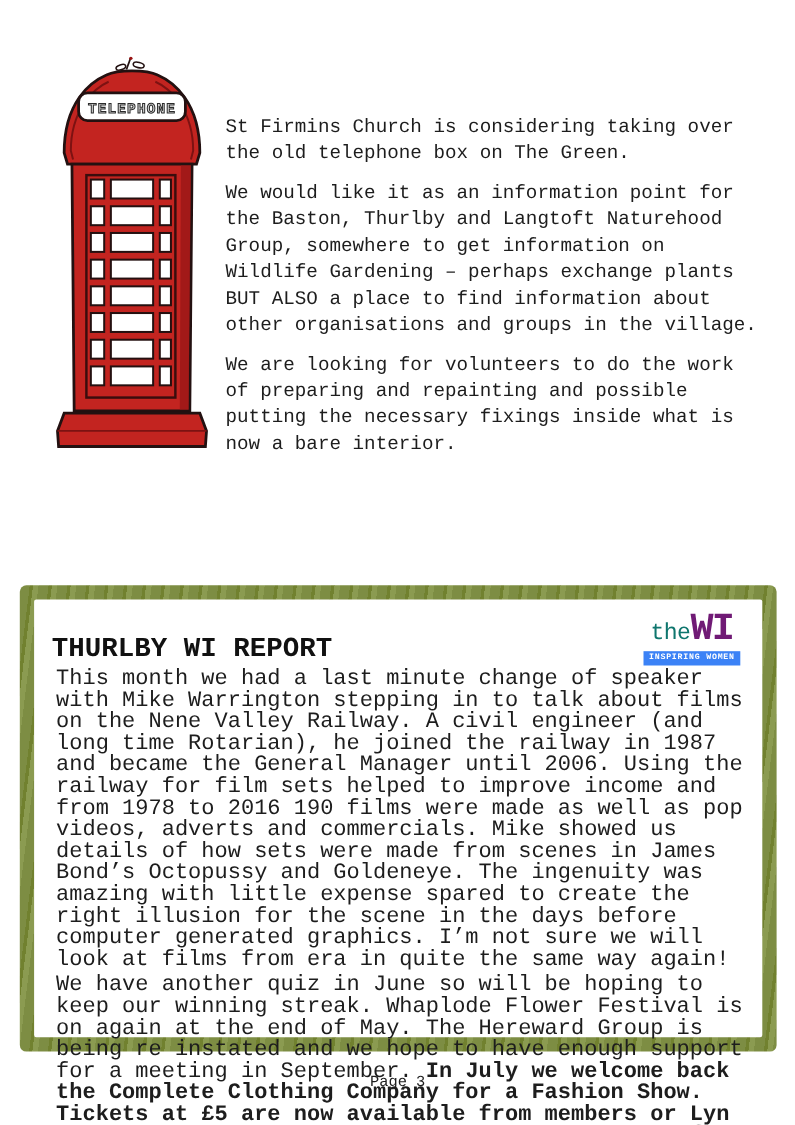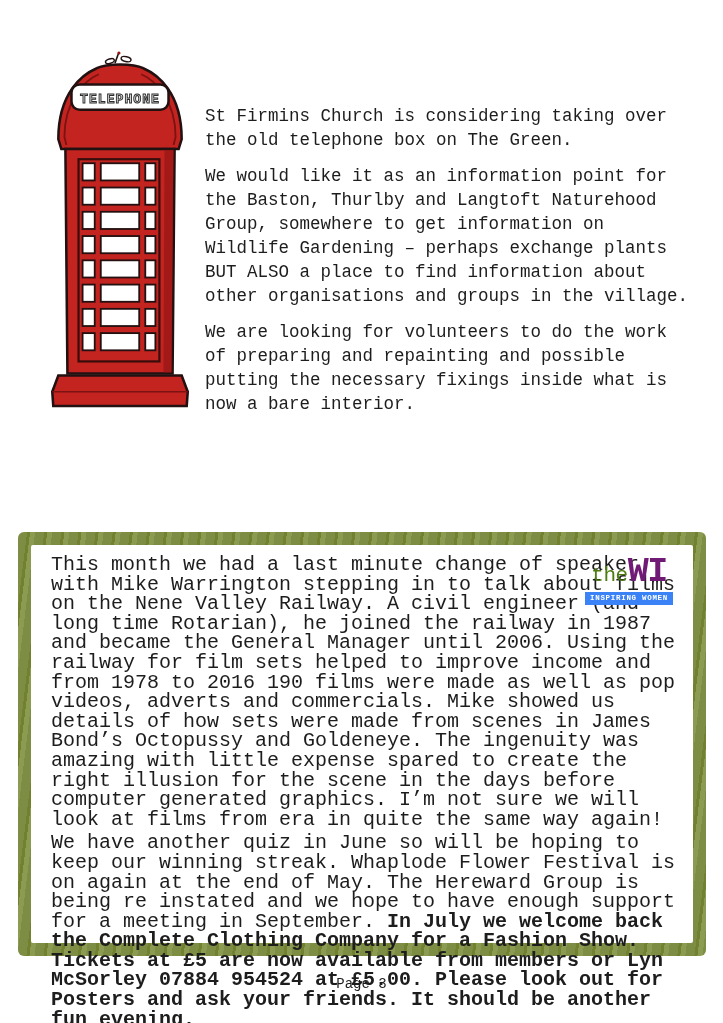--- a/index.html
+++ b/index.html
@@ -27,21 +27,21 @@
     position:absolute; left:18px; top:532px; width:688px; height:424px;
     box-sizing:border-box; padding:13px; border-radius:6px;
     background: repeating-linear-gradient(97deg, #7d8d43 0 9px, #71812f 9px 12px, #8b9b51 12px 17px);
   }
   .wi-inner {
     position:relative; width:100%; height:100%; background:#ffffff;
     box-sizing:border-box; padding:6px 13px 0 16px; border-radius:2px;
   }
   .wi-logo { position:absolute; top:10px; right:20px; width:88px; text-align:center; line-height:1; }
   .wi-logo-top { white-space:nowrap; }
-  .wi-the { color:#4d7c0f; font-size:21px; font-weight:normal; letter-spacing:-0.5px; }
+  .wi-the { color:#0f766e; font-size:21px; font-weight:normal; letter-spacing:-0.5px; }
   .wi-wi  { color:#701a75; font-size:35px; font-weight:bold; letter-spacing:-1.5px; }
   .wi-tagline {
     margin-top:2px; background:#3b82f6; color:#ffffff;
     font-size:7.5px; font-weight:bold; letter-spacing:0.7px; padding:2.5px 2px;
   }
   .wi-title { font-size:25px; font-weight:bold; color:#111111; margin:24px 0 3px 0; }
   .wi-body { font-size:20px; line-height:19.6px; margin:4px; }
   .wi-body strong { font-weight:bold; }
   .wi-next { font-size:15px; line-height:19px; margin:0; letter-spacing:-0.2px; }
   .wi-next sup { font-size:9px; line-height:0; }
@@ -118,20 +118,21 @@
   <div class="wi-box">
     <div class="wi-inner">
 
       <div class="wi-logo">
         <div class="wi-logo-top">
           <span class="wi-the">the</span><span class="wi-wi">WI</span>
         </div>
         <div class="wi-tagline">INSPIRING WOMEN</div>
       </div>
 
+      <h2 class="wi-title">THURLBY WI REPORT</h2>
 
       <p class="wi-body">This month we had a last minute change of speaker with Mike Warrington stepping in to talk about films on the Nene Valley Railway. A civil engineer (and long time Rotarian), he joined the railway in 1987 and became the General Manager until 2006. Using the railway for film sets helped to improve income and from 1978 to 2016 190 films were made as well as pop videos, adverts and commercials.  Mike showed us details of how sets were made from scenes in James Bond’s  Octopussy and Goldeneye. The ingenuity was amazing with little expense spared to create the right illusion for the scene in the days before computer generated graphics. I’m not sure we will look at films from era in quite the same way again!</p>
       <p class="wi-body"><span>We have another quiz in June so will be hoping to keep our winning streak. Whaplode Flower Festival is on again at the end of May.  The Hereward Group is being re instated and we hope to have enough support for a meeting in September.  </span><strong>In July we welcome back the Complete Clothing Company for a Fashion Show.  Tickets at £5 are now available from members or Lyn McSorley 07884 954524 at £5.00. Please look out for Posters and ask your friends.  It should be another fun evening.</strong></p>
 
     </div>
   </div>
 
   <div class="footer">Page 3</div>
 
 </div>

